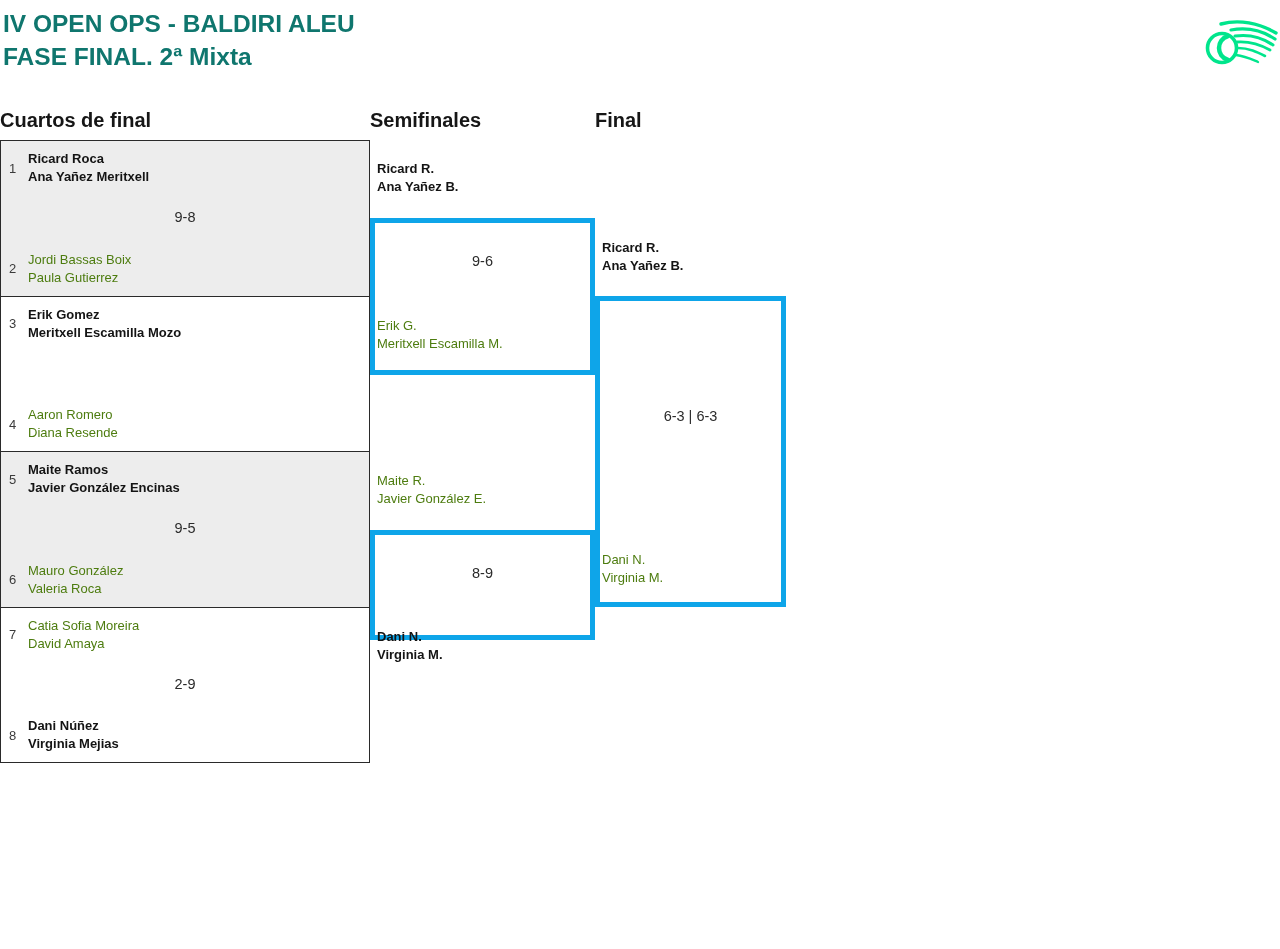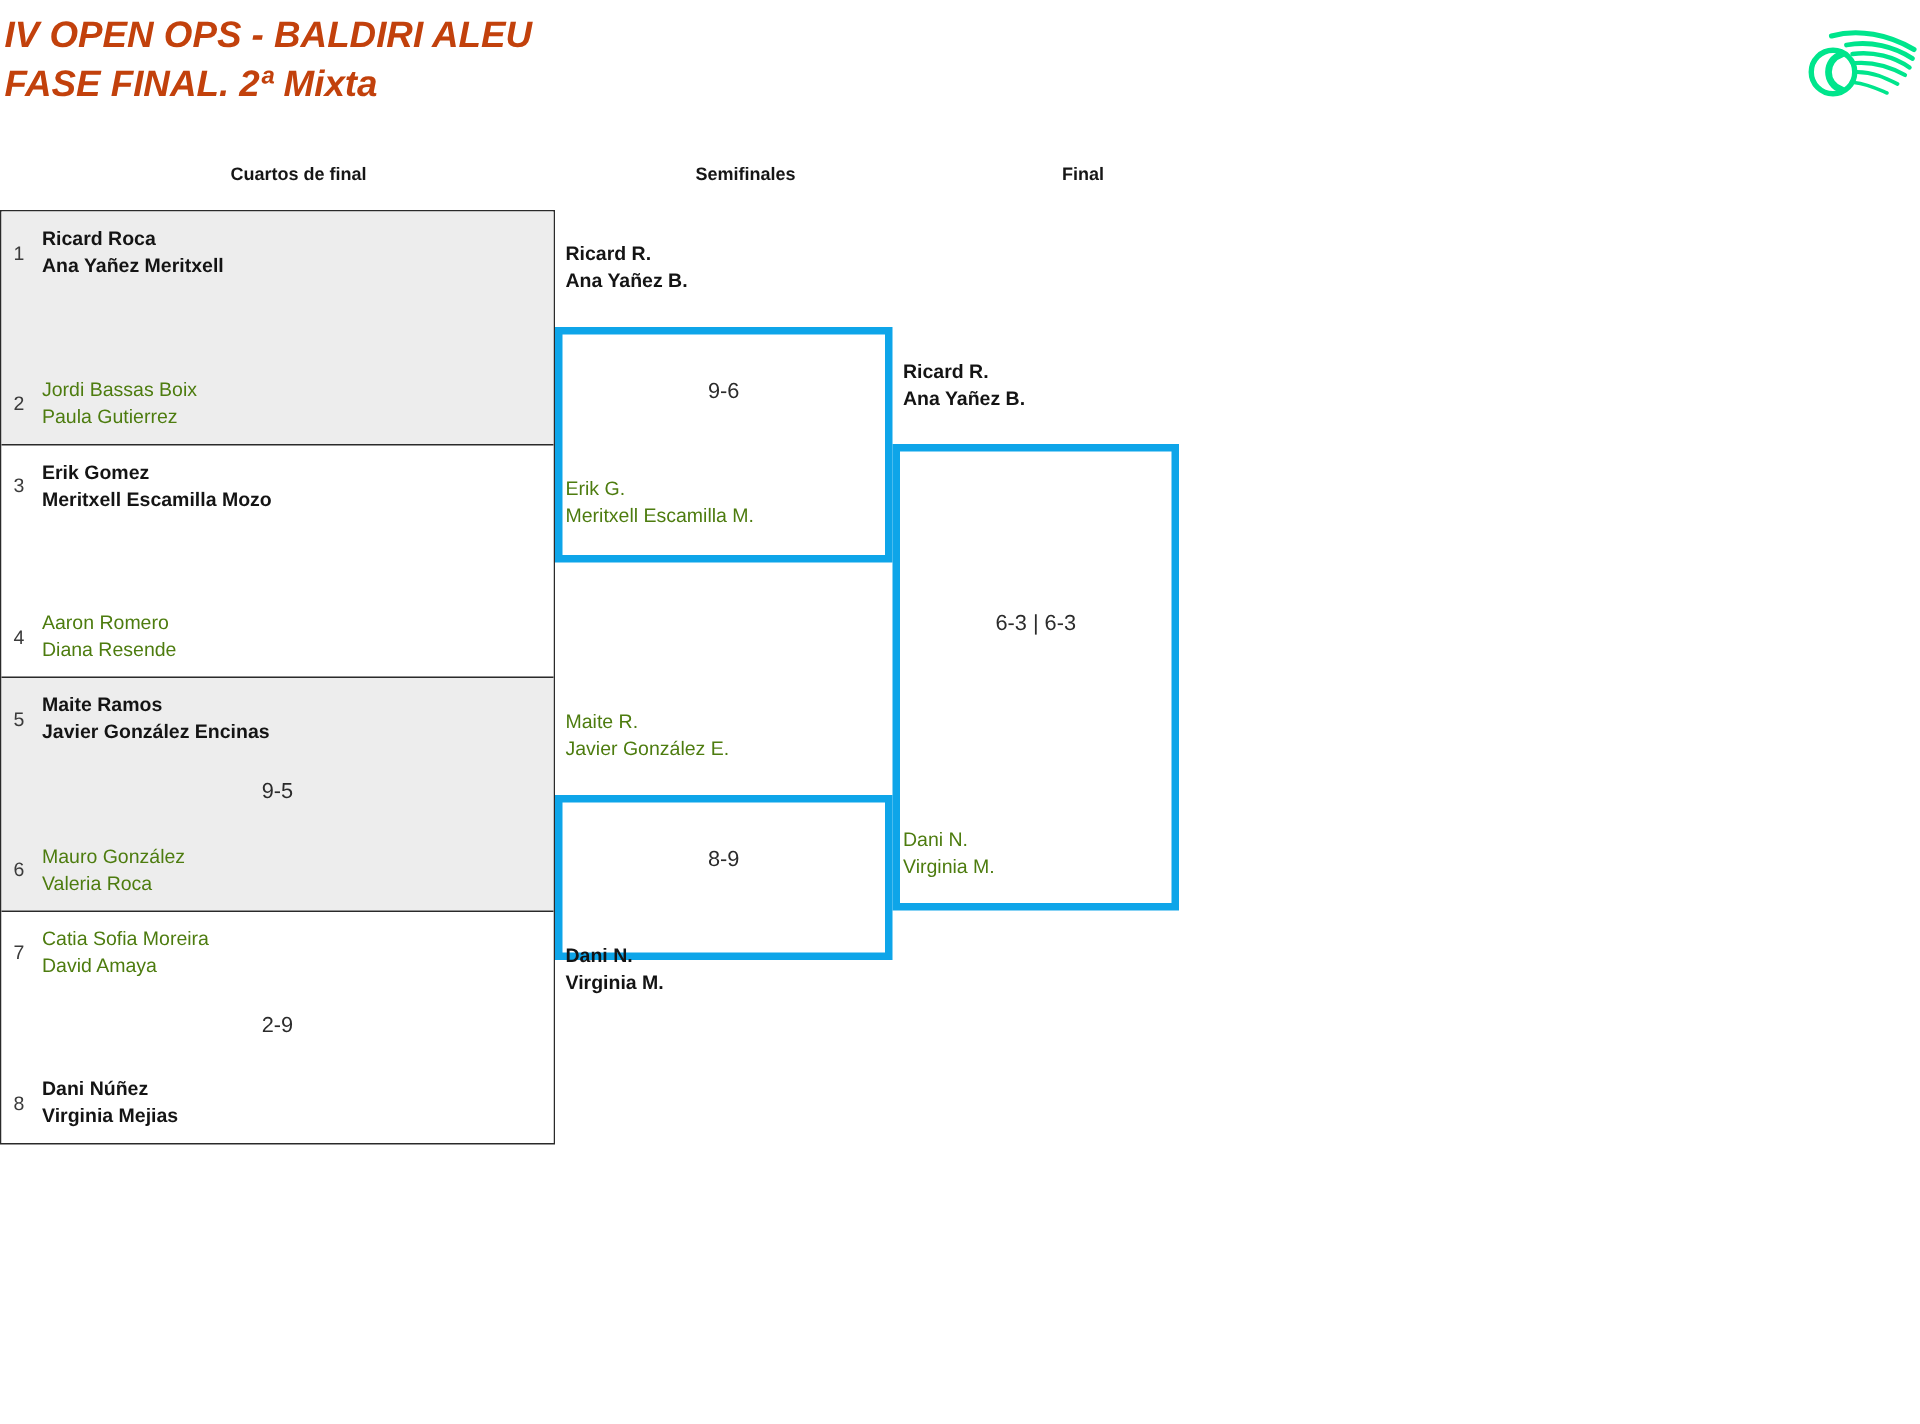--- a/index.html
+++ b/index.html
@@ -15,37 +15,34 @@
   }
 
   
   .title {
     position: absolute;
     left: 3px;
     top: 7px;
     font-size: 24.5px;
     font-weight: 700;
     line-height: 33px;
-    color: #c2410c;
+    color: #0f766e;
     white-space: nowrap;
-    font-style: italic;
   }
 
   
   .logo { position: absolute; left: 1201px; top: 15px; }
 
   
   .round-header {
     position: absolute;
     top: 109px;
-    font-size: 12px;
+    font-size: 20px;
     font-weight: 600;
-    text-align: center;
     color: #161616;
-    padding-left: 28px;
   }
   #rh-qf { left: 0px;   width: 370px; }
   #rh-sf { left: 370px; width: 226px; }
   #rh-f  { left: 595px; width: 226px; }
 
   
   .qf-col {
     position: absolute;
     left: 0px; top: 140px;
     width: 370px; height: 623px;
@@ -142,20 +139,21 @@
   <div class="qf-col">
 
     <div class="qf-cell shaded">
       <div class="team-row top">
         <span class="seed">1</span>
         <div class="names winner">
           <div>Ricard Roca</div>
           <div>Ana Yañez Meritxell</div>
         </div>
       </div>
+      <div class="score">9-8</div>
       <div class="team-row bottom">
         <span class="seed">2</span>
         <div class="names">
           <div>Jordi Bassas Boix</div>
           <div>Paula Gutierrez</div>
         </div>
       </div>
     </div>
 
     <div class="qf-cell">

